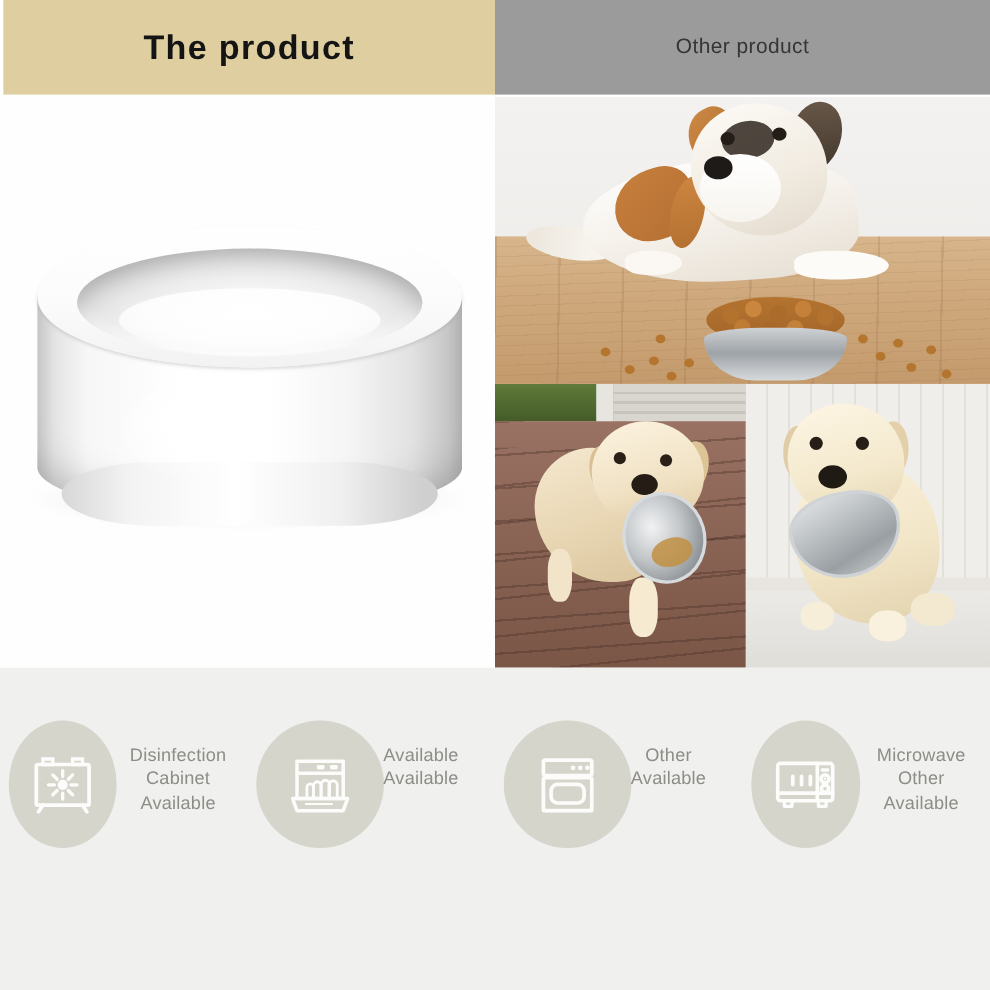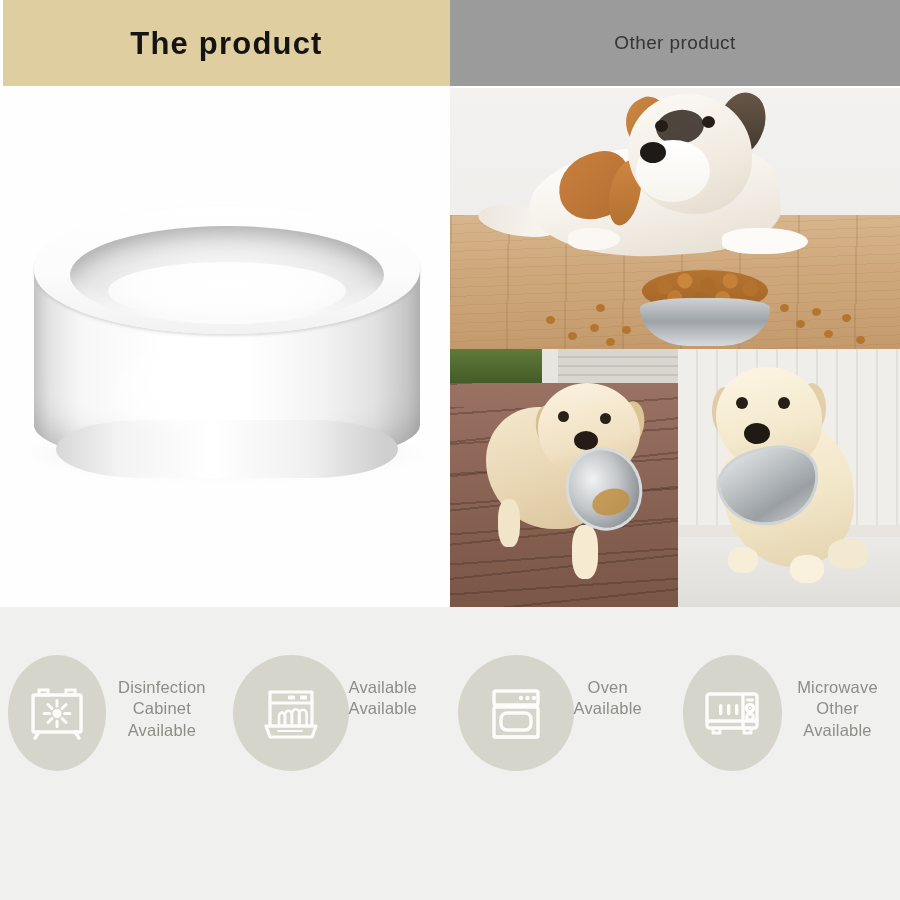--- a/index.html
+++ b/index.html
@@ -480,21 +480,21 @@
             <rect x="11" y="27" width="44" height="30" rx="2"></rect>
             <rect x="18" y="33" width="30" height="17" rx="6"></rect>
             <path d="M11 57h44" stroke-width="3"></path>
             <circle cx="38" cy="18" r="2.2" fill="#fcfcfa" stroke="none"></circle>
             <circle cx="44.5" cy="18" r="2.2" fill="#fcfcfa" stroke="none"></circle>
             <circle cx="51" cy="18" r="2.2" fill="#fcfcfa" stroke="none"></circle>
           </g>
         </svg>
       </div>
       <div class="feature-label">
-        <div>Oven</div>
+        <div>Other</div>
         <div>Available</div>
       </div>
     </div>
 
     <div class="feature">
       <div class="feature-circle">
         <svg class="icon-svg" width="66" height="66" viewBox="0 0 66 66">
           <g fill="none" stroke="#fcfcfa" stroke-width="3.3" stroke-linecap="round" stroke-linejoin="round">
             <rect x="8" y="14" width="50" height="34" rx="2.5"></rect>
             <path d="M44 14v34"></path>

